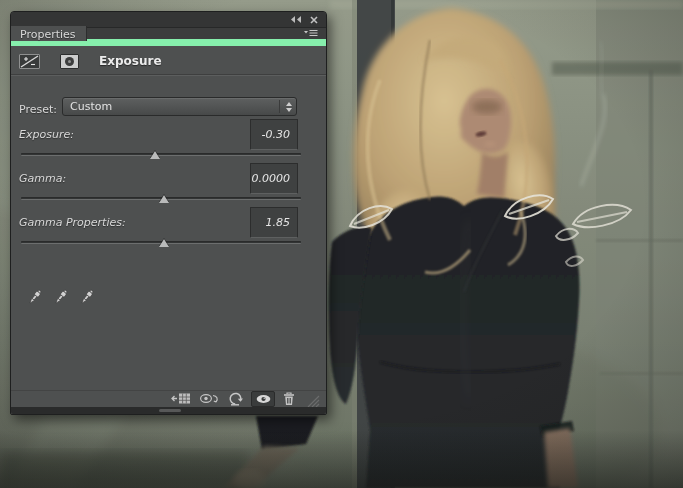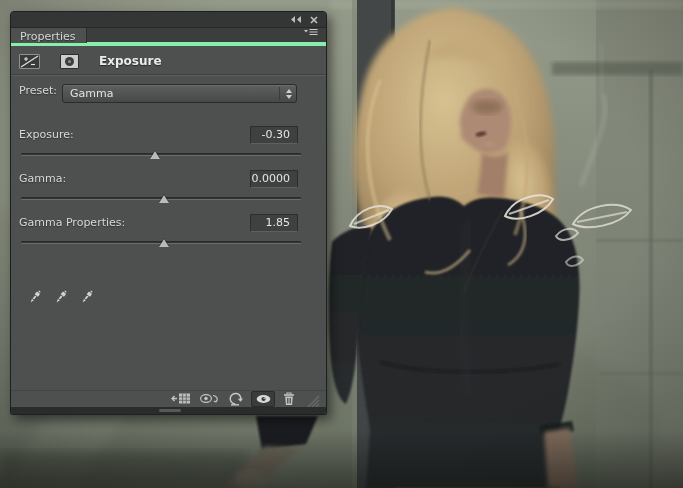--- a/index.html
+++ b/index.html
@@ -10,61 +10,61 @@
 
   
   .panel{position:absolute;left:10px;top:11px;width:317px;height:404px;
          display:flex;flex-direction:column;background:var(--panel-body,#4e5050);
          border:1px solid #1e1f1f;border-radius:4px 4px 2px 2px;
          box-shadow:4px 5px 12px rgba(0,0,0,.5);z-index:5;}
   .titlebar{height:16px;background:var(--panel-titlebar,#343535);border-radius:3px 3px 0 0;
             display:flex;align-items:center;justify-content:flex-end;padding:0 8px;gap:9px;
             border-bottom:1px solid #272828;}
   .tbtn{display:flex;align-items:center;cursor:pointer;}
-  .tabrow{height:18px;background:var(--panel-tabbar,#3c3d3d);display:flex;align-items:flex-start;
-          border-bottom:4px solid #86efac;}
+  .tabrow{height:18px;background:var(--panel-tabbar,#3c3d3d);display:flex;align-items:center;
+          border-bottom:7px solid #86efac;}
   .tab{background:var(--panel-body,#4e5050);color:var(--text,#d8d8d8);font-size:11px;
        padding:2px 10px 0 9px;display:flex;align-items:center;border-right:1px solid #2c2d2d;
        text-shadow:0 1px 1px rgba(0,0,0,.45);}
   .tabfill{flex:1;}
   .menubtn{display:flex;align-items:center;padding:0 8px;}
   .body{flex:1;display:flex;flex-direction:column;overflow:hidden;}
   .adjheader{display:flex;align-items:center;gap:20px;padding:6px 8px 0 8px;height:24px;}
   .adjicon1{width:21px;height:15px;background:#393b3b;border:1px solid #8f9090;
             position:relative;border-radius:1px;flex:0 0 auto;}
   .adjicon1 svg{position:absolute;left:0;top:0;}
   .adjicon2{width:19px;height:15px;background:#cbcccc;border:1px solid #2c2d2d;border-radius:1px;
             position:relative;flex:0 0 auto;}
   .adjicon2::before{content:"";position:absolute;left:4px;top:2px;width:9px;height:9px;
             border-radius:50%;background:#3b3c3c;}
   .adjicon2::after{content:"";position:absolute;left:7px;top:5px;width:3px;height:3px;
             border-radius:50%;background:#8f9090;}
   .adjtitle{color:#ebebeb;font-size:12px;font-weight:bold;text-shadow:0 1px 1px rgba(0,0,0,.5);}
   .divider{height:2px;margin-top:4px;border-top:1px solid #3e3f3f;border-bottom:1px solid #5c5e5e;}
 
-  .presetrow{display:flex;align-items:flex-start;margin:8px 29px 0 8px;height:32px;gap:5px;}
+  .presetrow{display:flex;align-items:flex-end;margin:8px 29px 0 8px;height:32px;gap:5px;}
   .plabel{color:var(--text,#d8d8d8);font-size:11px;white-space:nowrap;
           text-shadow:0 1px 1px rgba(0,0,0,.4);}
   .dropdown{flex:1;height:19px;border:1px solid #2a2b2b;border-radius:3px;
             background:linear-gradient(#5e6060,#474949);display:flex;align-items:center;
             color:#e2e2e2;font-size:11px;padding:0 4px 0 7px;cursor:pointer;
             box-shadow:inset 0 1px 0 rgba(255,255,255,.08);}
   .ddvalue{flex:1;}
   .spinner{display:flex;flex-direction:column;align-items:center;gap:2px;padding-left:6px;
            border-left:1px solid #3a3b3b;height:13px;justify-content:center;}
   .tri-up{width:0;height:0;border-left:3px solid transparent;border-right:3px solid transparent;
           border-bottom:4px solid #cfcfcf;}
   .tri-dn{width:0;height:0;border-left:3px solid transparent;border-right:3px solid transparent;
           border-top:4px solid #cfcfcf;}
 
-  .sliders{margin-top:10px;}
+  .sliders{margin-top:10px;font-style:italic;}
   .sblock{margin-bottom:10px;}
   .shead{display:flex;align-items:center;justify-content:space-between;margin:0 28px 0 8px;height:17px;}
   .slabel{color:var(--text,#d8d8d8);font-size:11px;text-shadow:0 1px 1px rgba(0,0,0,.4);}
-  .vbox{width:48px;height:18px;background:var(--field-bg,#3f4141);border:1px solid #2c2d2d;
+  .vbox{width:48px;height:31px;background:var(--field-bg,#3f4141);border:1px solid #2c2d2d;
         border-bottom-color:#5e6060;color:#e6e6e6;font-size:11px;display:flex;
         align-items:center;justify-content:flex-end;padding:0 7px 0 3px;border-radius:1px;}
   .trackwrap{position:relative;margin:7px 25px 0 10px;height:10px;}
   .track{position:absolute;left:0;right:0;top:3px;height:3px;background:#323434;
          border-bottom:1px solid #6c6e6e;border-top:1px solid #2a2b2b;border-radius:1px;}
   .thumb{position:absolute;top:1px;width:0;height:0;margin-left:-5px;cursor:pointer;
          border-left:5px solid transparent;border-right:5px solid transparent;
          border-bottom:8px solid #b9baba;filter:drop-shadow(0 -1px 0 rgba(0,0,0,.55));}
 
   .droppers{display:flex;gap:10px;margin:30px 0 0 16px;}
@@ -258,21 +258,21 @@
             </svg>
         </span>
         <span class="adjicon2"></span>
         <span class="adjtitle">Exposure</span>
       </div>
       <div class="divider"></div>
 
       <div class="presetrow">
         <span class="plabel">Preset:</span>
         <div class="dropdown">
-          <span class="ddvalue">Gamma</span>
+          <span class="ddvalue">Custom</span>
           <span class="spinner">
             <span class="tri-up"></span>
             <span class="tri-dn"></span>
           </span>
         </div>
       </div>
 
       <div class="sliders">
 
         <div class="sblock">

